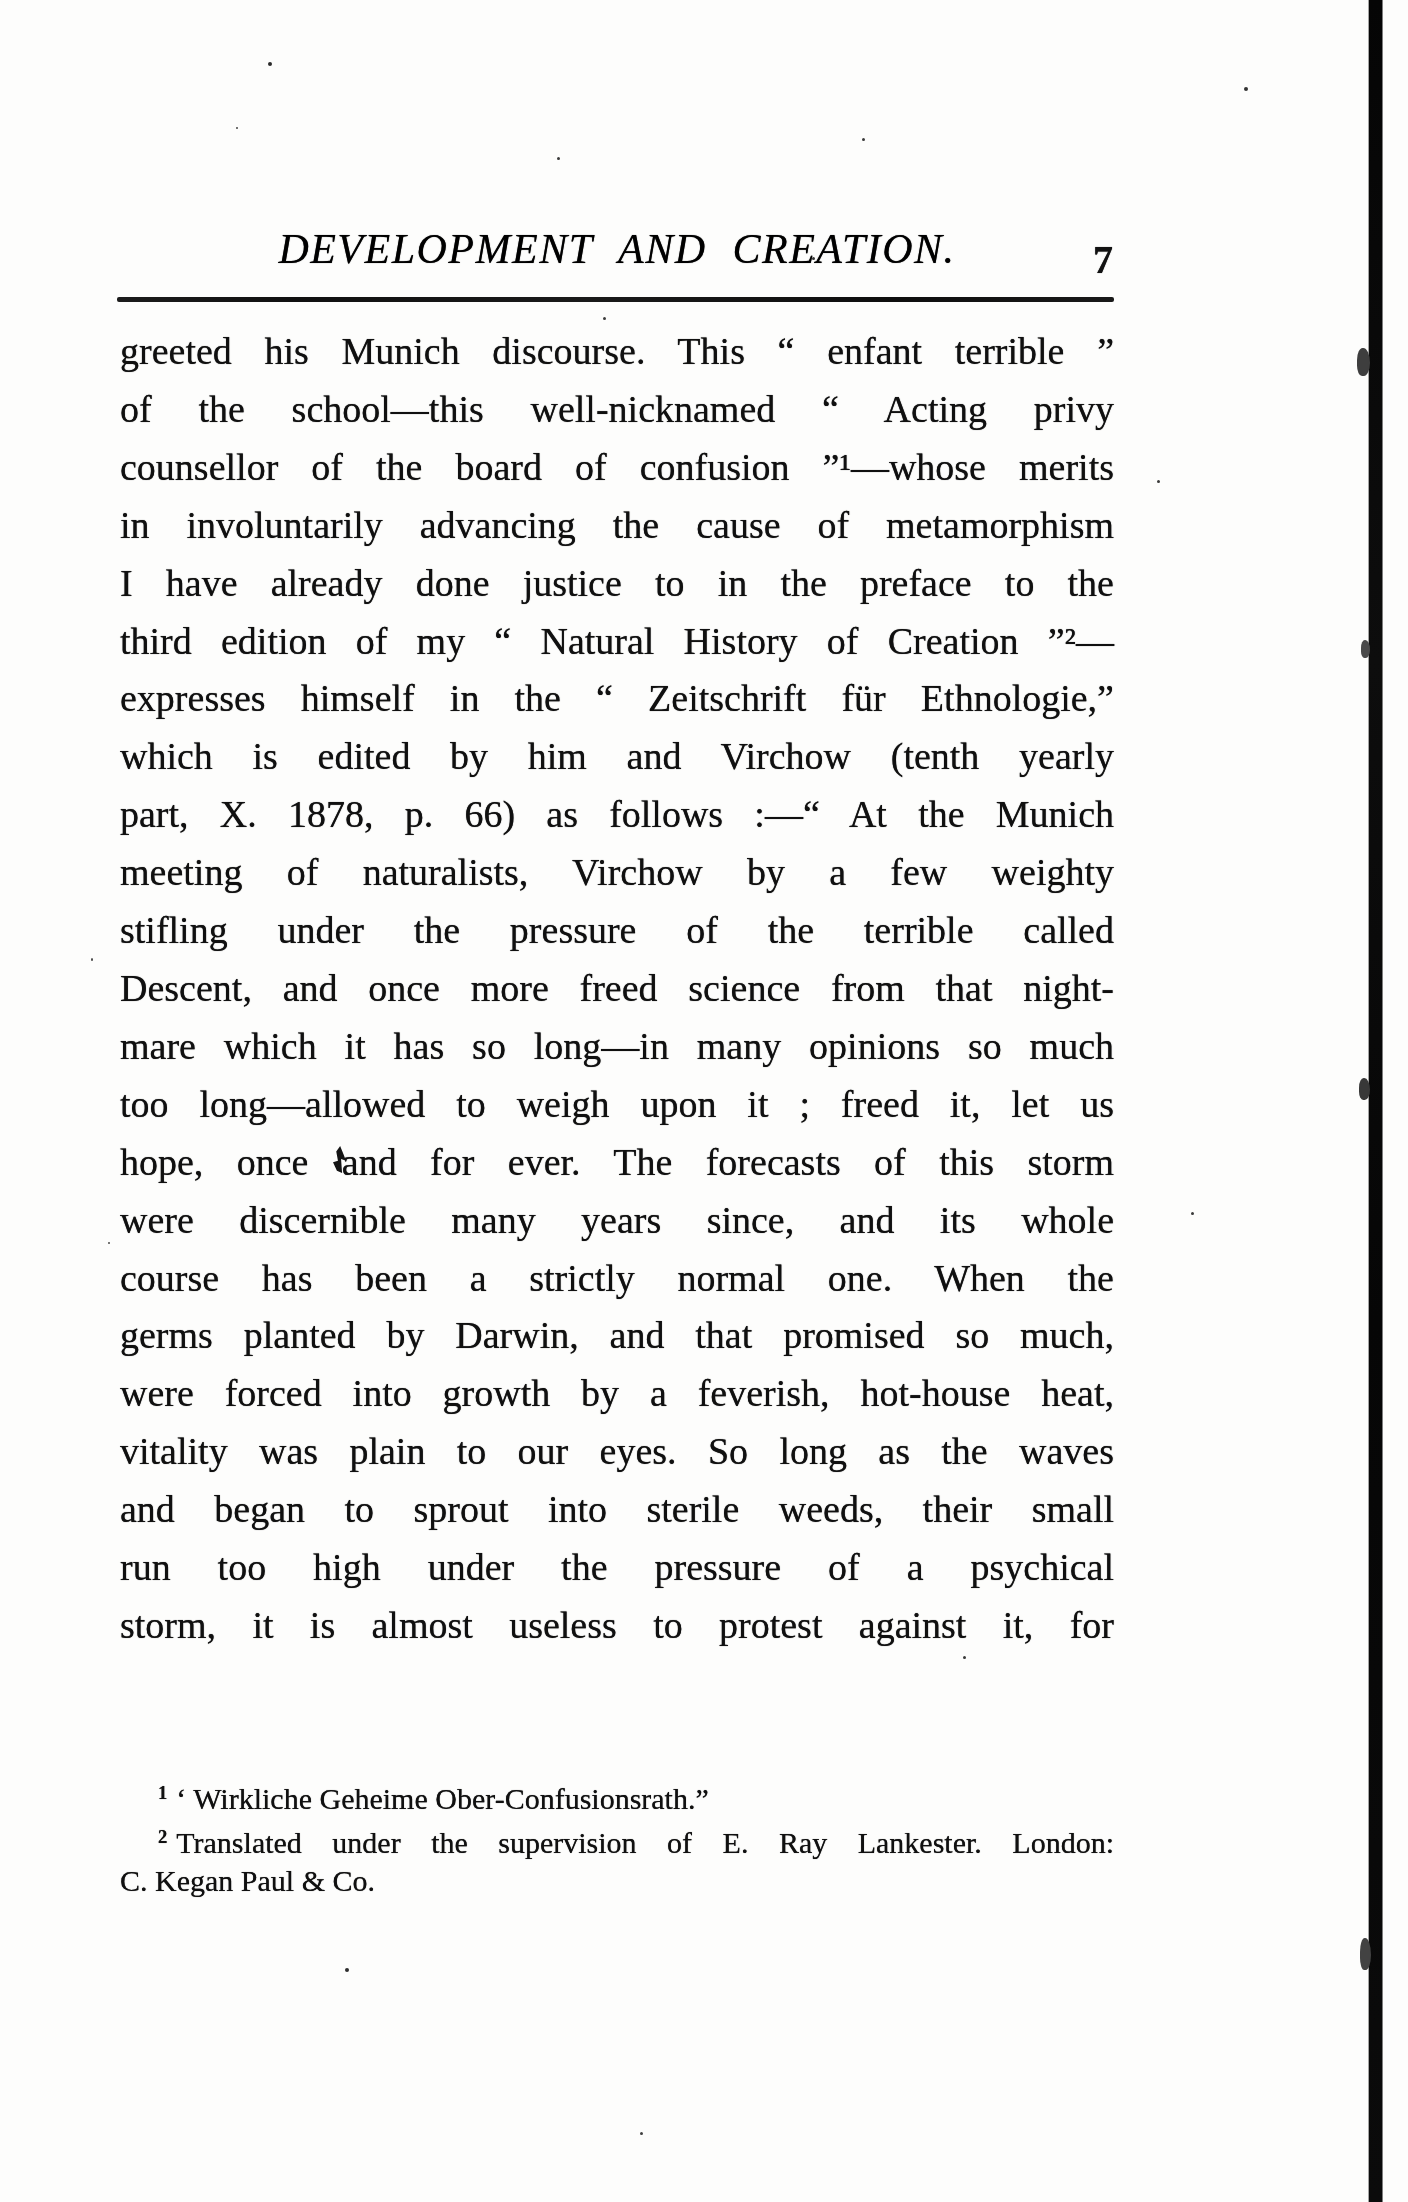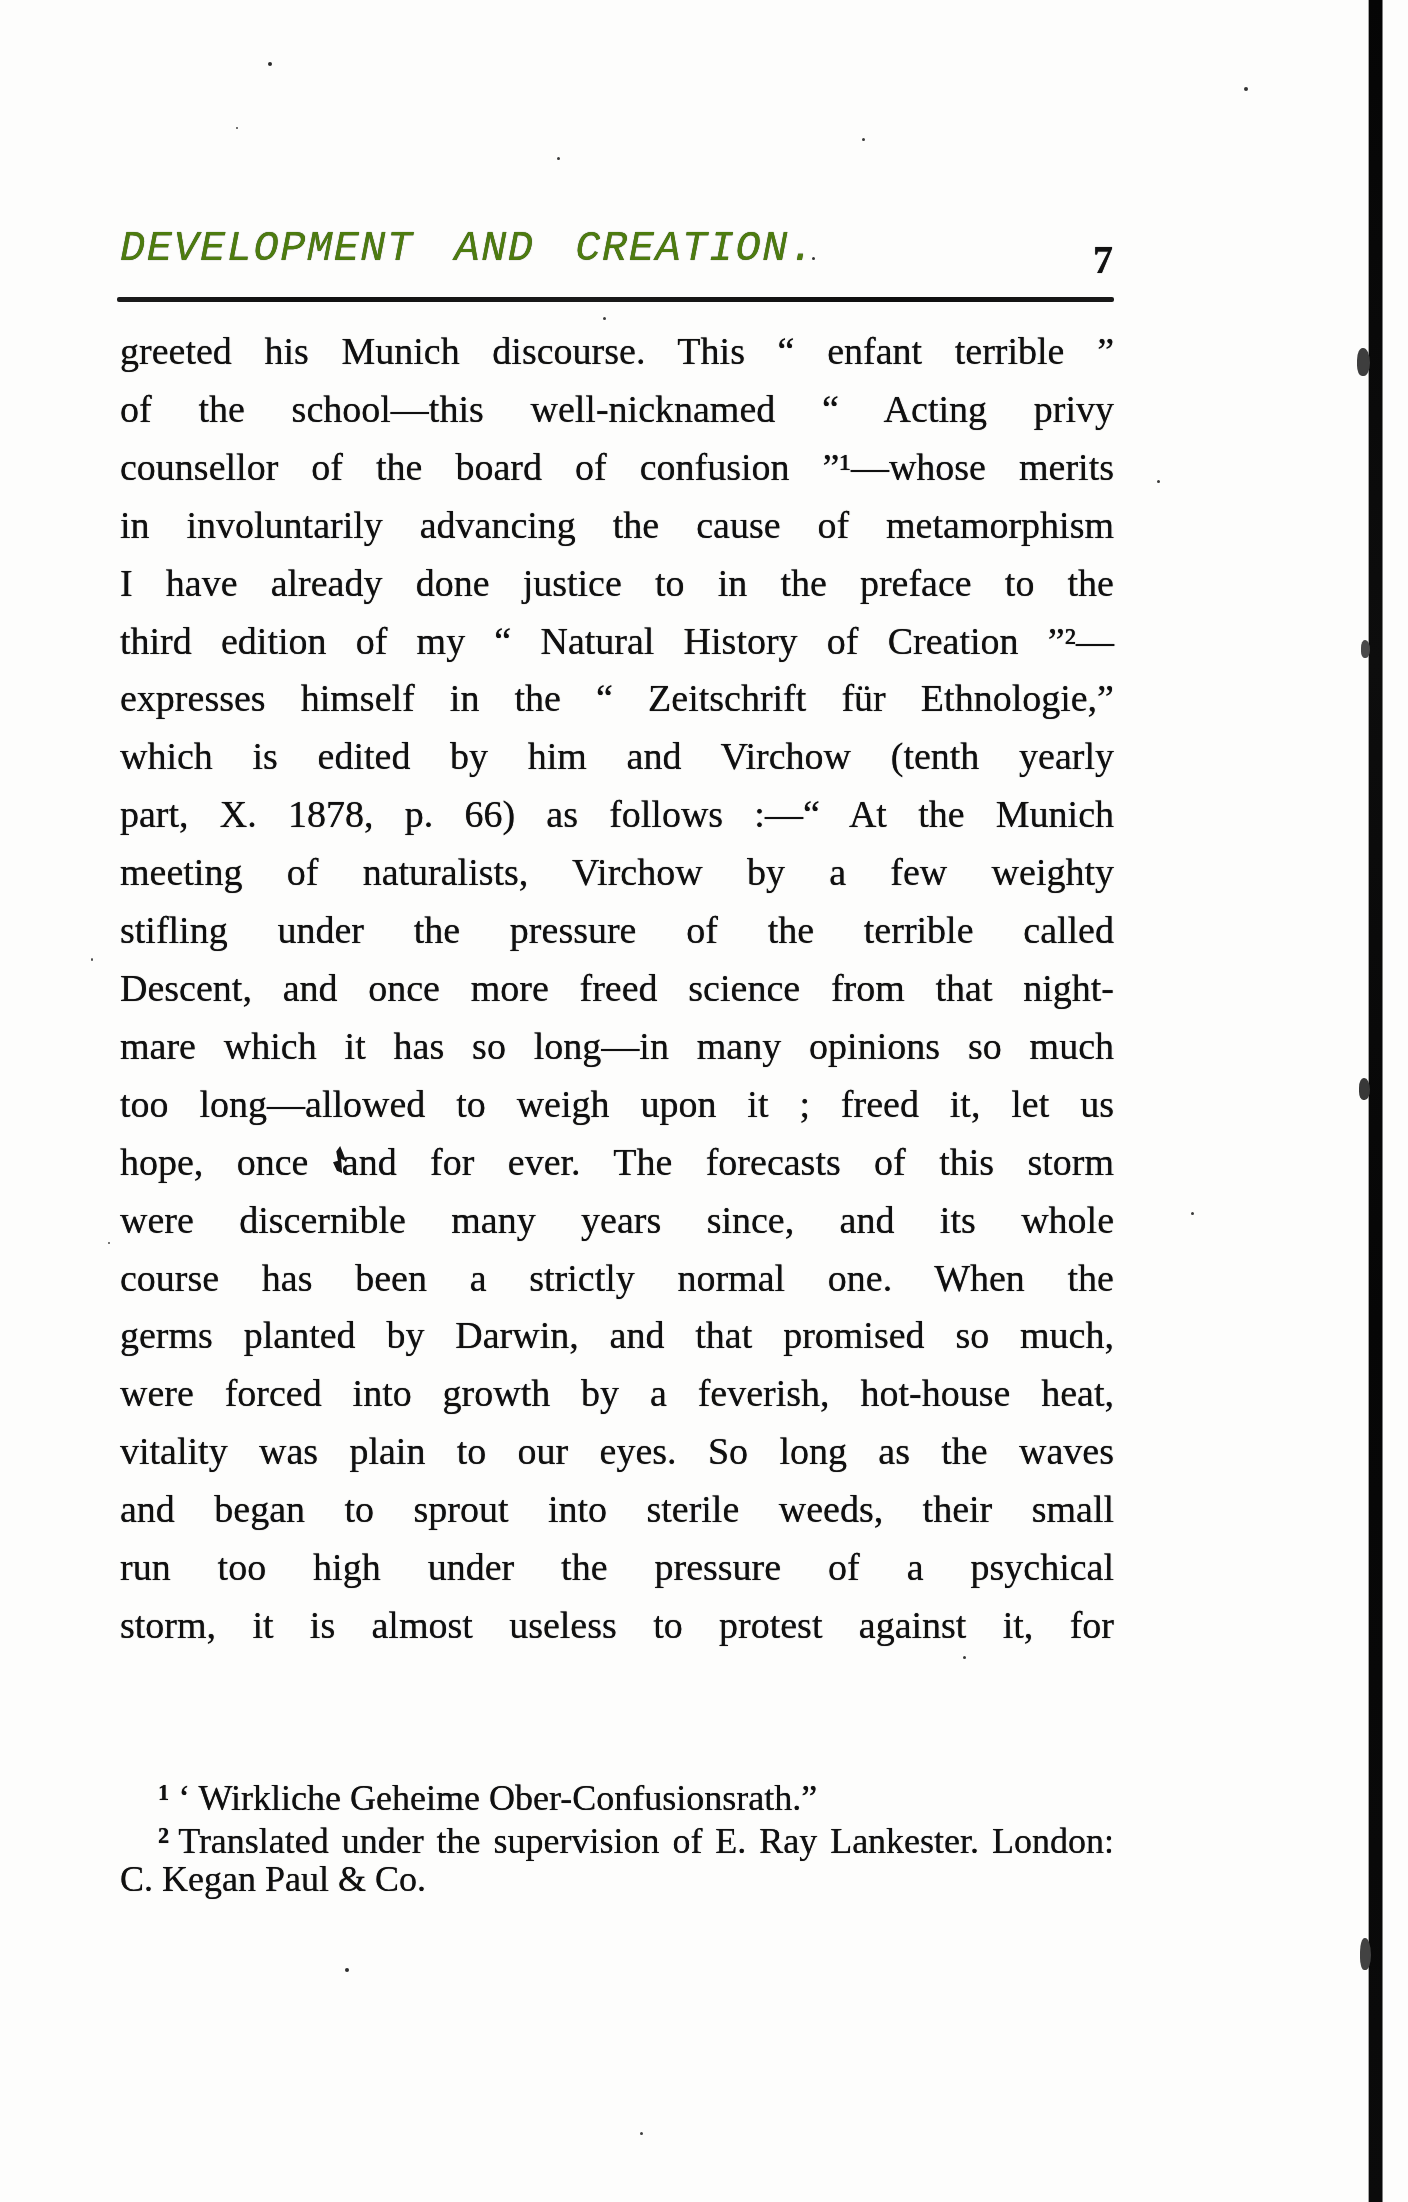--- a/index.html
+++ b/index.html
@@ -10,28 +10,28 @@
     overflow: hidden;
     font-family: "Liberation Serif", serif;
     color: #101010;
   }
   .page { position: absolute; inset: 0; }
 
   
   .running-head {
     position: absolute;
     left: 120px; top: 228px; width: 994px;
+    text-align: center;
     font-style: italic;
     font-size: 42px;
     line-height: 1;
     letter-spacing: 1.5px;
     word-spacing: 14px;
-    color: #4d7c0f;
+    color: #000000;
     text-shadow: 0 0 0.8px rgba(0,0,0,0.85);
-    font-family: Liberation Mono, monospace;
   }
   .page-number {
     position: absolute;
     right: 295px; top: 240px;
     font-size: 40px;
     font-weight: bold;
     line-height: 1;
     color: #121212;
     text-shadow: 0 0 0.8px rgba(0,0,0,0.85);
   }
@@ -55,21 +55,21 @@
     text-align: justify;
     text-align-last: justify;
     white-space: nowrap;
     white-space: normal;
   }
 
   
   .footnotes {
     position: absolute;
     left: 120px; top: 1774px; width: 994px;
-    font-size: 36px;
+    font-size: 30px;
     line-height: 38px;
     text-shadow: 0 0 0.7px rgba(0,0,0,0.85);
   }
   .fn-line { text-align: left; }
   .fn-line.indent { padding-left: 38px; }
   .fn-line.just { text-align: justify; text-align-last: justify; }
   .fn-line sup {
     font-size: 62%;
     vertical-align: 10px;
     margin-right: 9px;

